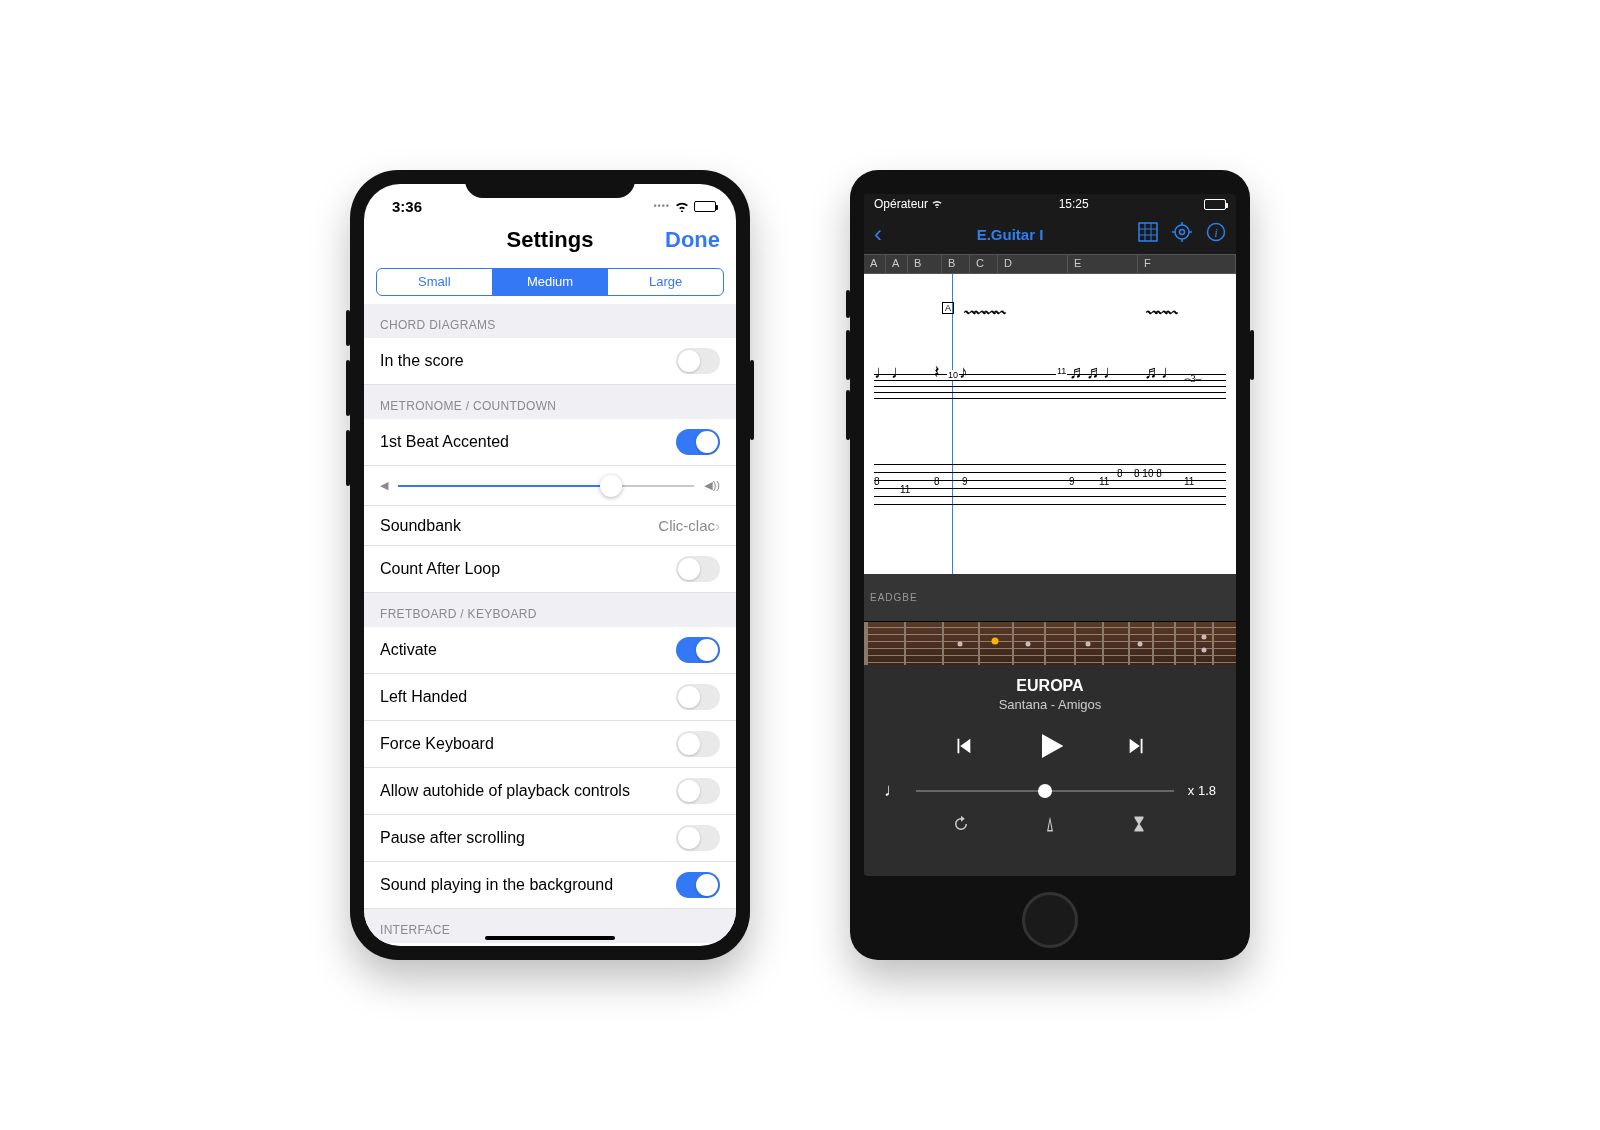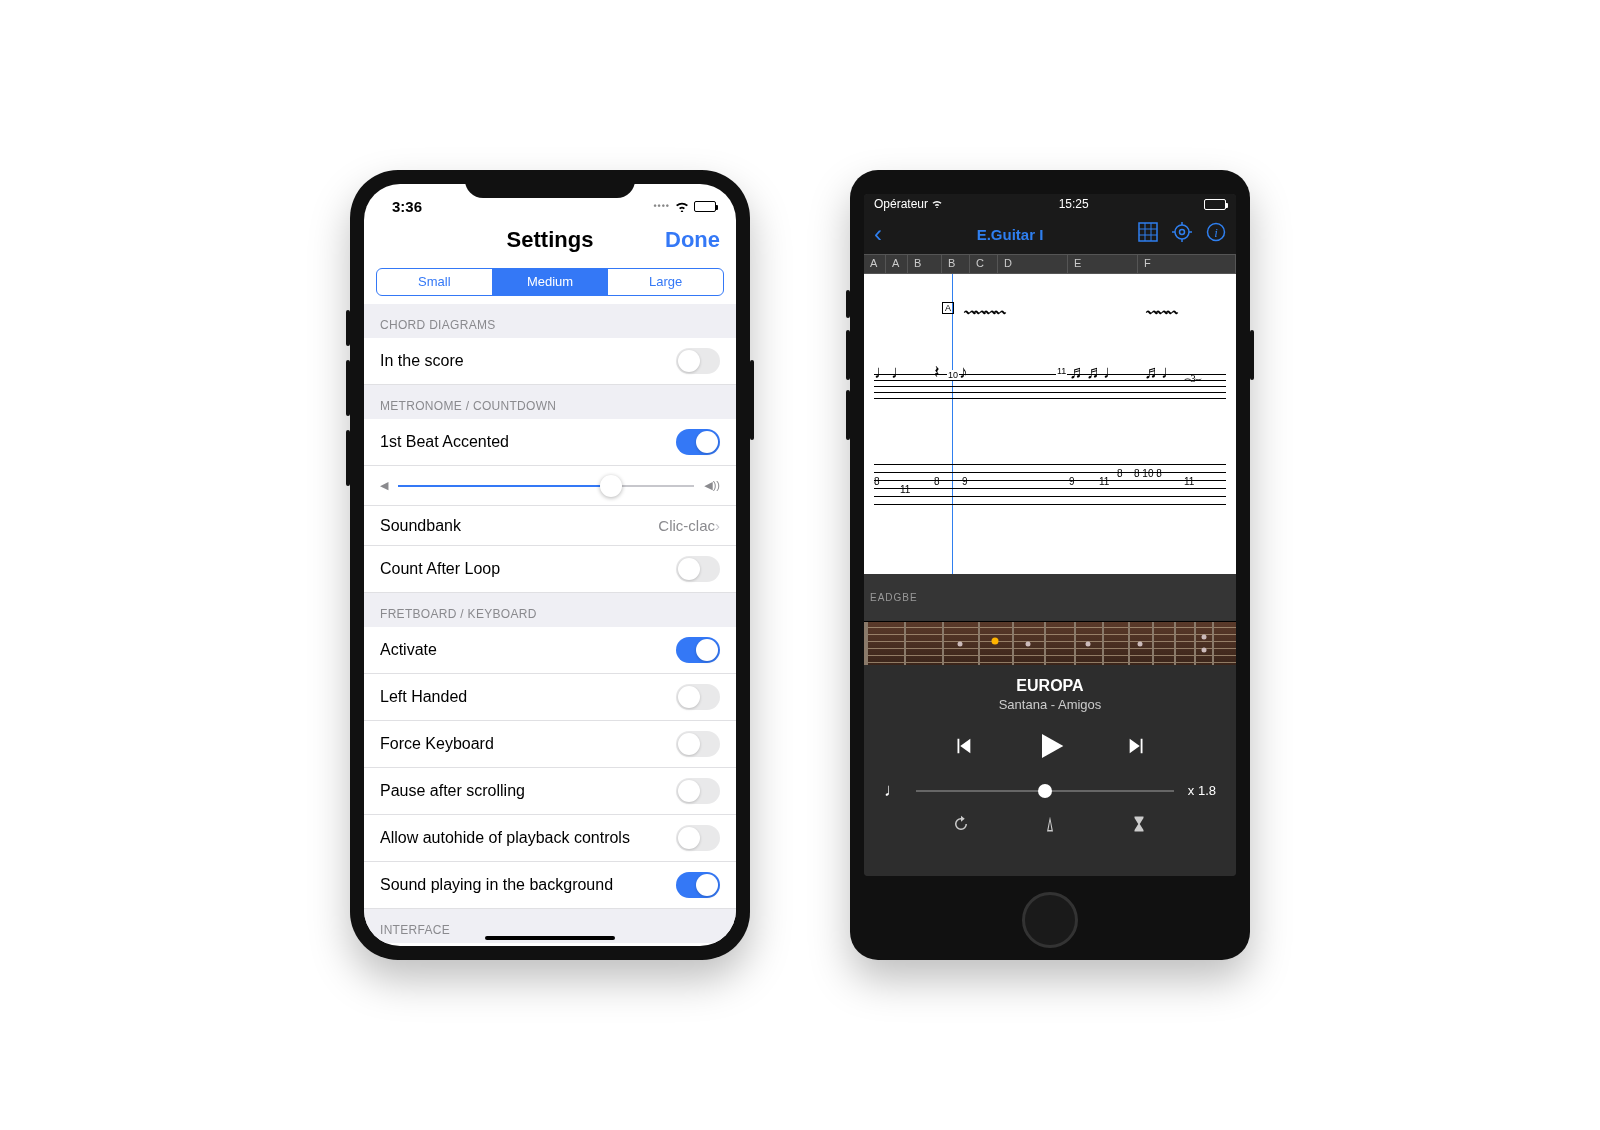--- a/index.html
+++ b/index.html
@@ -368,25 +368,25 @@
       <div class="row">
         <span class="label">Left Handed</span>
         <span class="toggle"></span>
       </div>
       <div class="row">
         <span class="label">Force Keyboard</span>
         <span class="toggle"></span>
       </div>
 
       <div class="row">
+        <span class="label">Allow autohide of playback controls</span>
+        <span class="toggle"></span>
+      </div>
+      <div class="row">
         <span class="label">Pause after scrolling</span>
-        <span class="toggle"></span>
-      </div>
-      <div class="row">
-        <span class="label">Allow autohide of playback controls</span>
         <span class="toggle"></span>
       </div>
       <div class="row">
         <span class="label">Sound playing in the background</span>
         <span class="toggle on"></span>
       </div>
 
       <div class="section-header">INTERFACE</div>
 
     </div>

